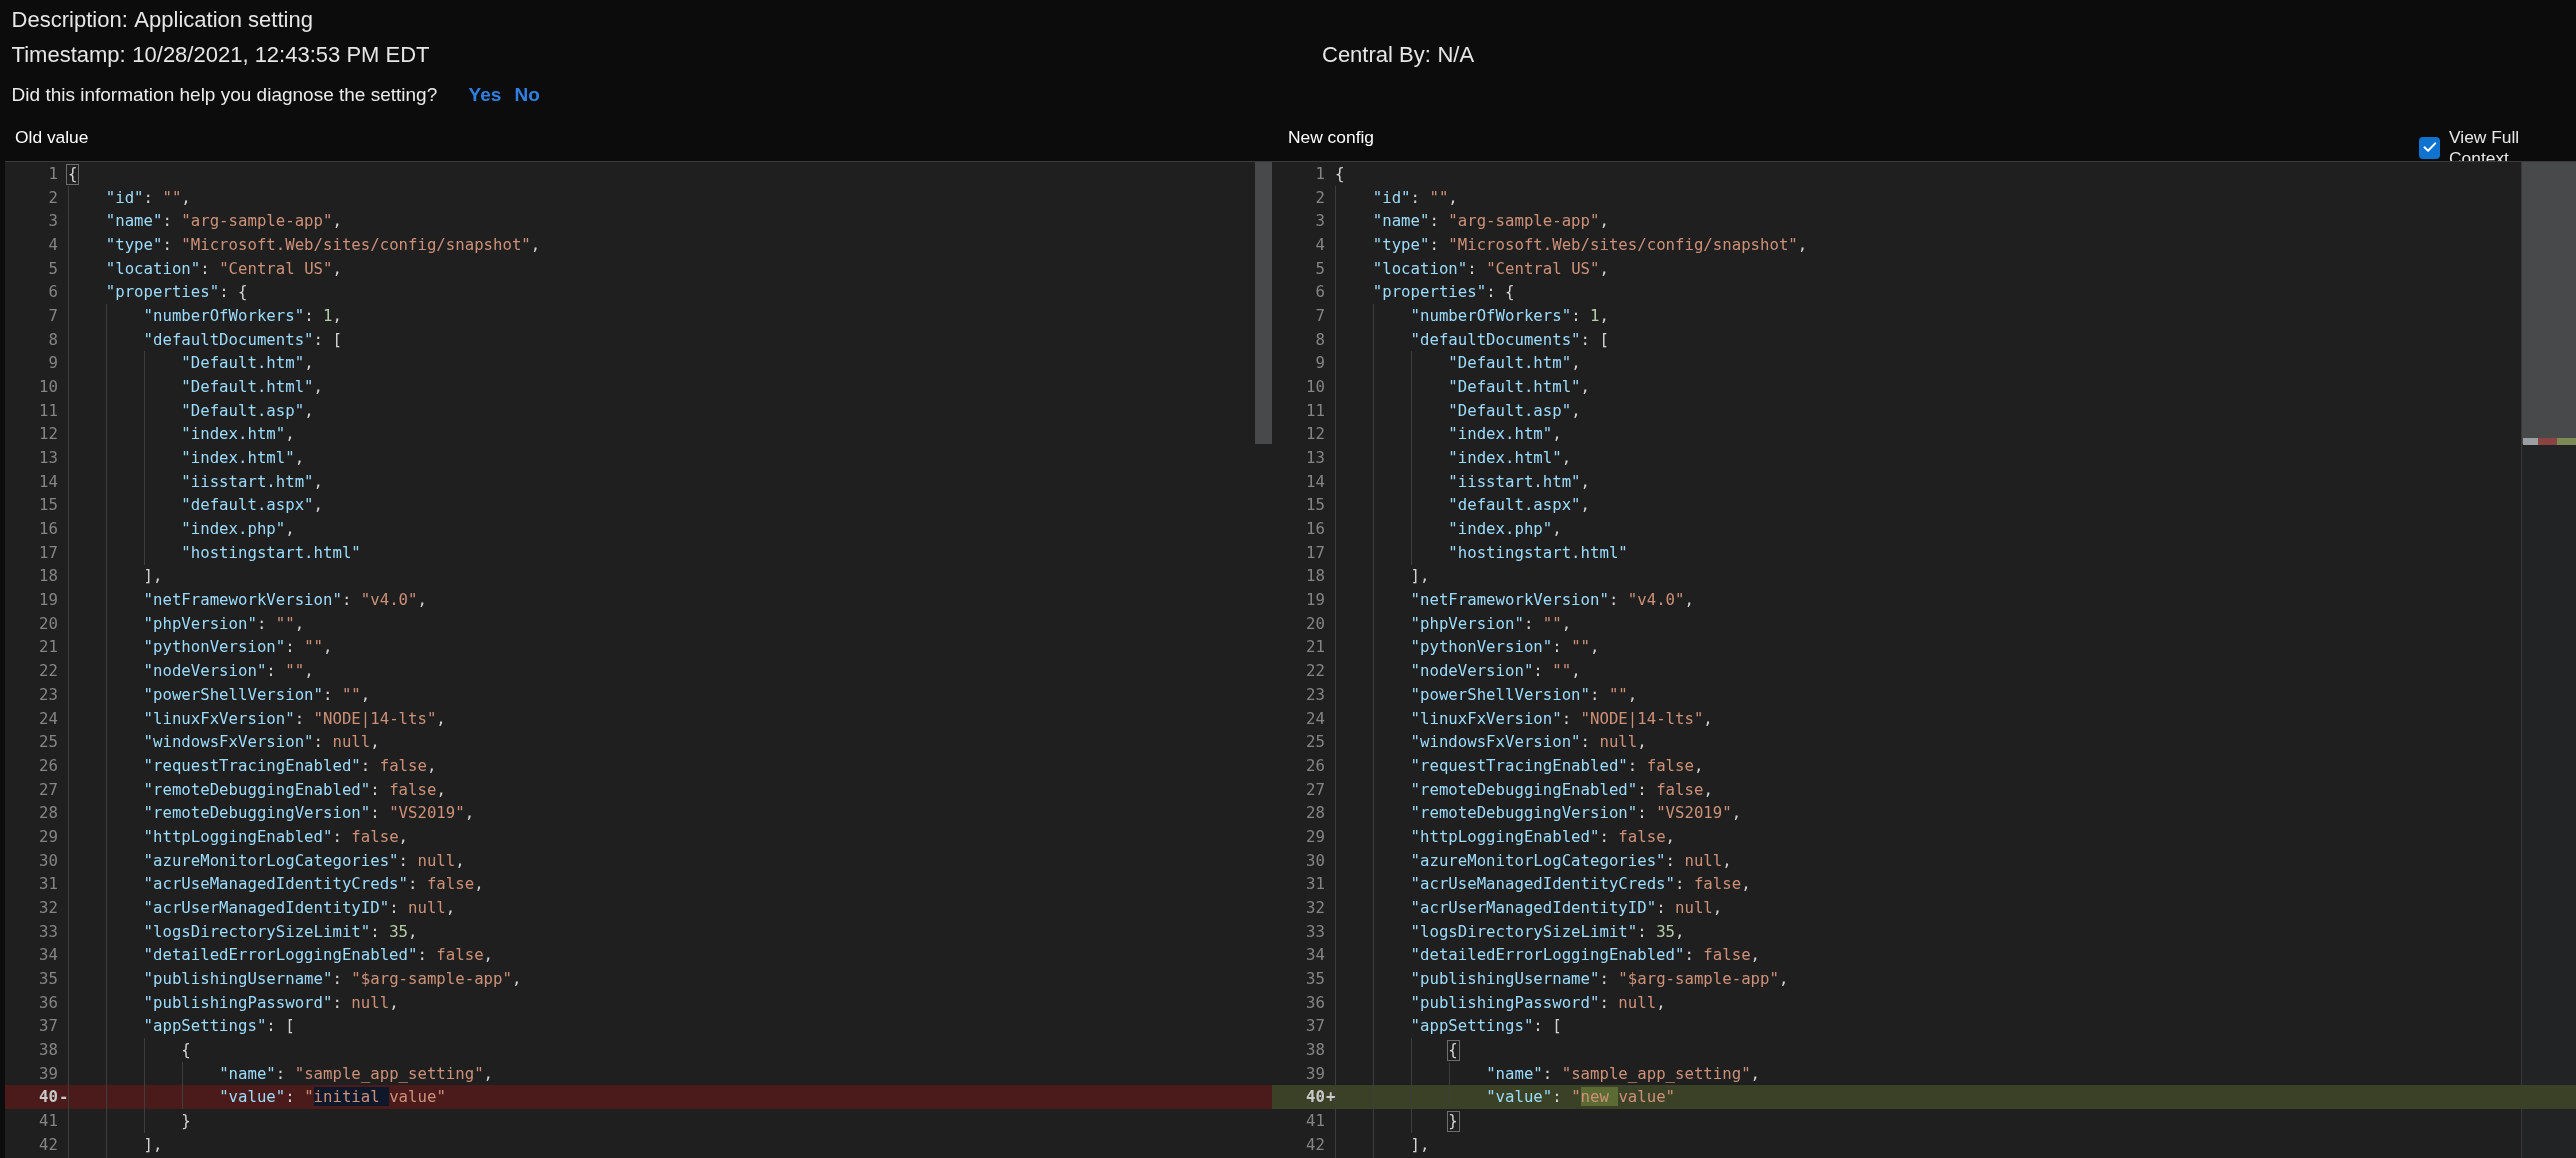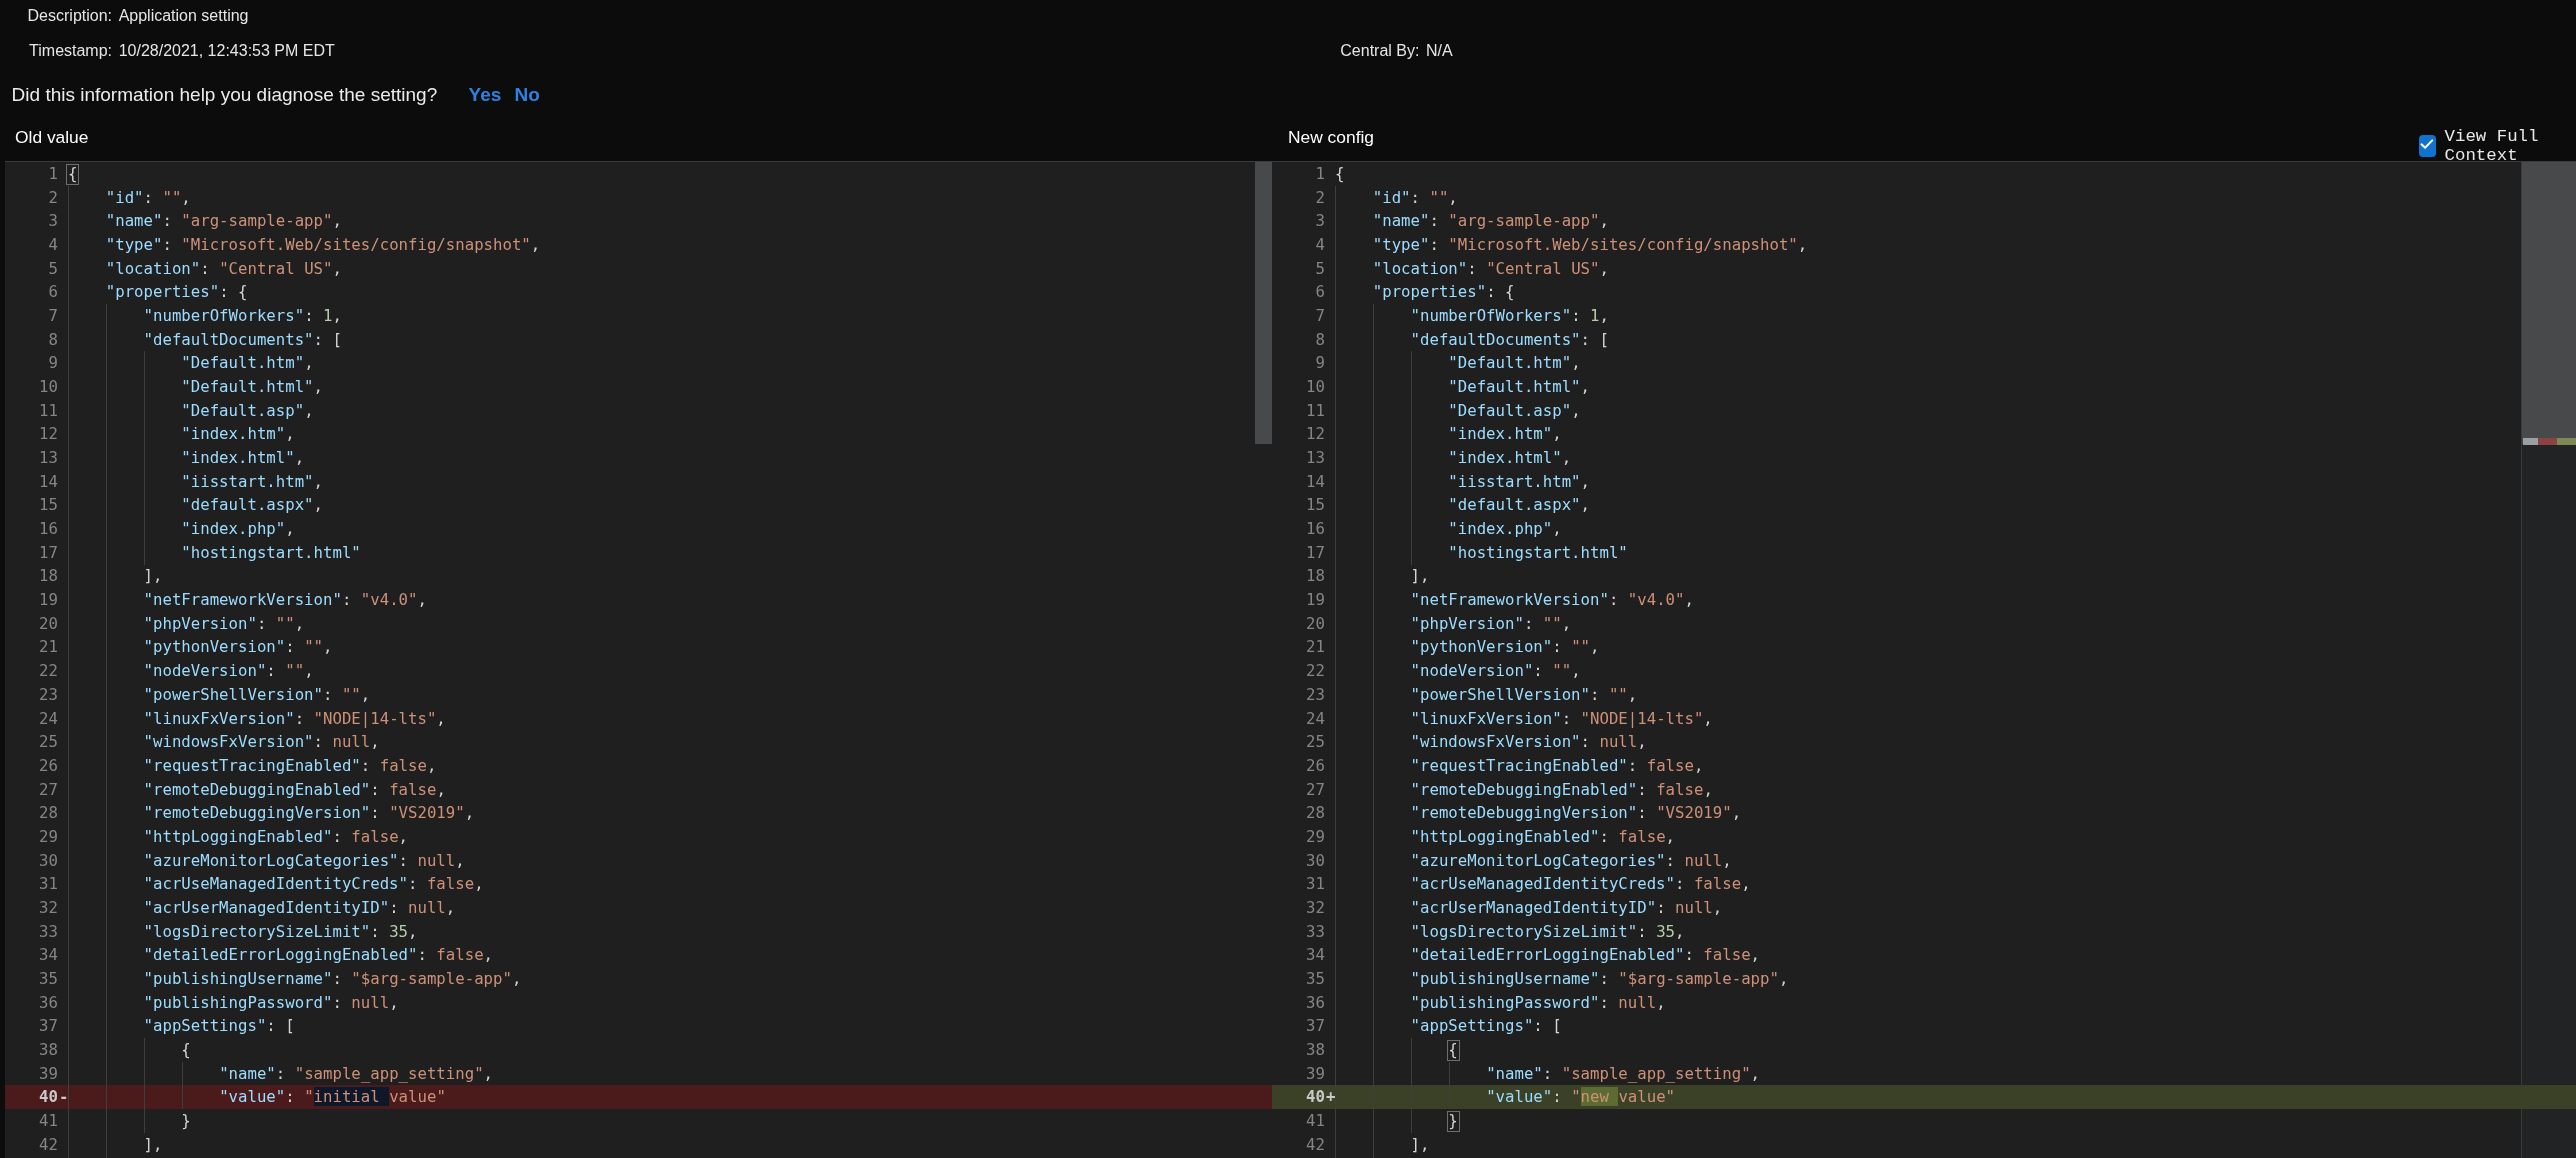--- a/index.html
+++ b/index.html
@@ -4,30 +4,30 @@
 <style>
   * { margin:0; padding:0; box-sizing:border-box; }
   html,body { width:2576px; height:1158px; overflow:hidden; }
   body {
     background:#0c0c0d;
     font-family:"Liberation Sans","DejaVu Sans",sans-serif;
     color:#e3e3e3;
     position:relative;
   }
   
-  .meta-row { position:absolute; font-size:16px; color:#e6e6e6; white-space:nowrap;text-align:right; }
+  .meta-row { position:absolute; font-size:22px; color:#e6e6e6; white-space:nowrap;text-align:right; }
   .meta-label { display:inline-block; min-width:96px; }
   .meta-sep { margin-right:6.6px; }
   .feedback-row { position:absolute; top:84px; left:11.6px; font-size:19px; color:#ececec; white-space:nowrap; }
   .feedback-link { font-weight:bold; color:#2f80e0; cursor:pointer; }
   .link-yes { position:absolute; left:457px; top:0; }
   .link-no  { position:absolute; left:503px; top:0; }
   
   .panel-title { position:absolute; top:127px; font-size:17.4px; font-weight:normal; color:#ffffff; white-space:nowrap; }
-  .vfc-group { position:absolute; top:127px; left:2419px; display:flex; align-items:center;font-family:Liberation Mono, monospace; }
+  .vfc-group { position:absolute; top:127px; left:2419px; display:flex; align-items:center; }
   .vfc-box {
     width:22.3px; height:22.3px; border-radius:4.1px; background:#1173d0;
     display:flex; align-items:center; justify-content:center; cursor:pointer;
   }
   .vfc-box svg { width:15.7px; height:15.7px; }
   .vfc-label { margin-left:9px; font-size:17.4px; color:#e8e8e8; }
   
   .diff-editor {
     position:absolute; left:5px; top:161px; width:2571px; height:997px;
     background:#1f1f1f; border-top:1.7px solid #3b3b3d; overflow:hidden;

